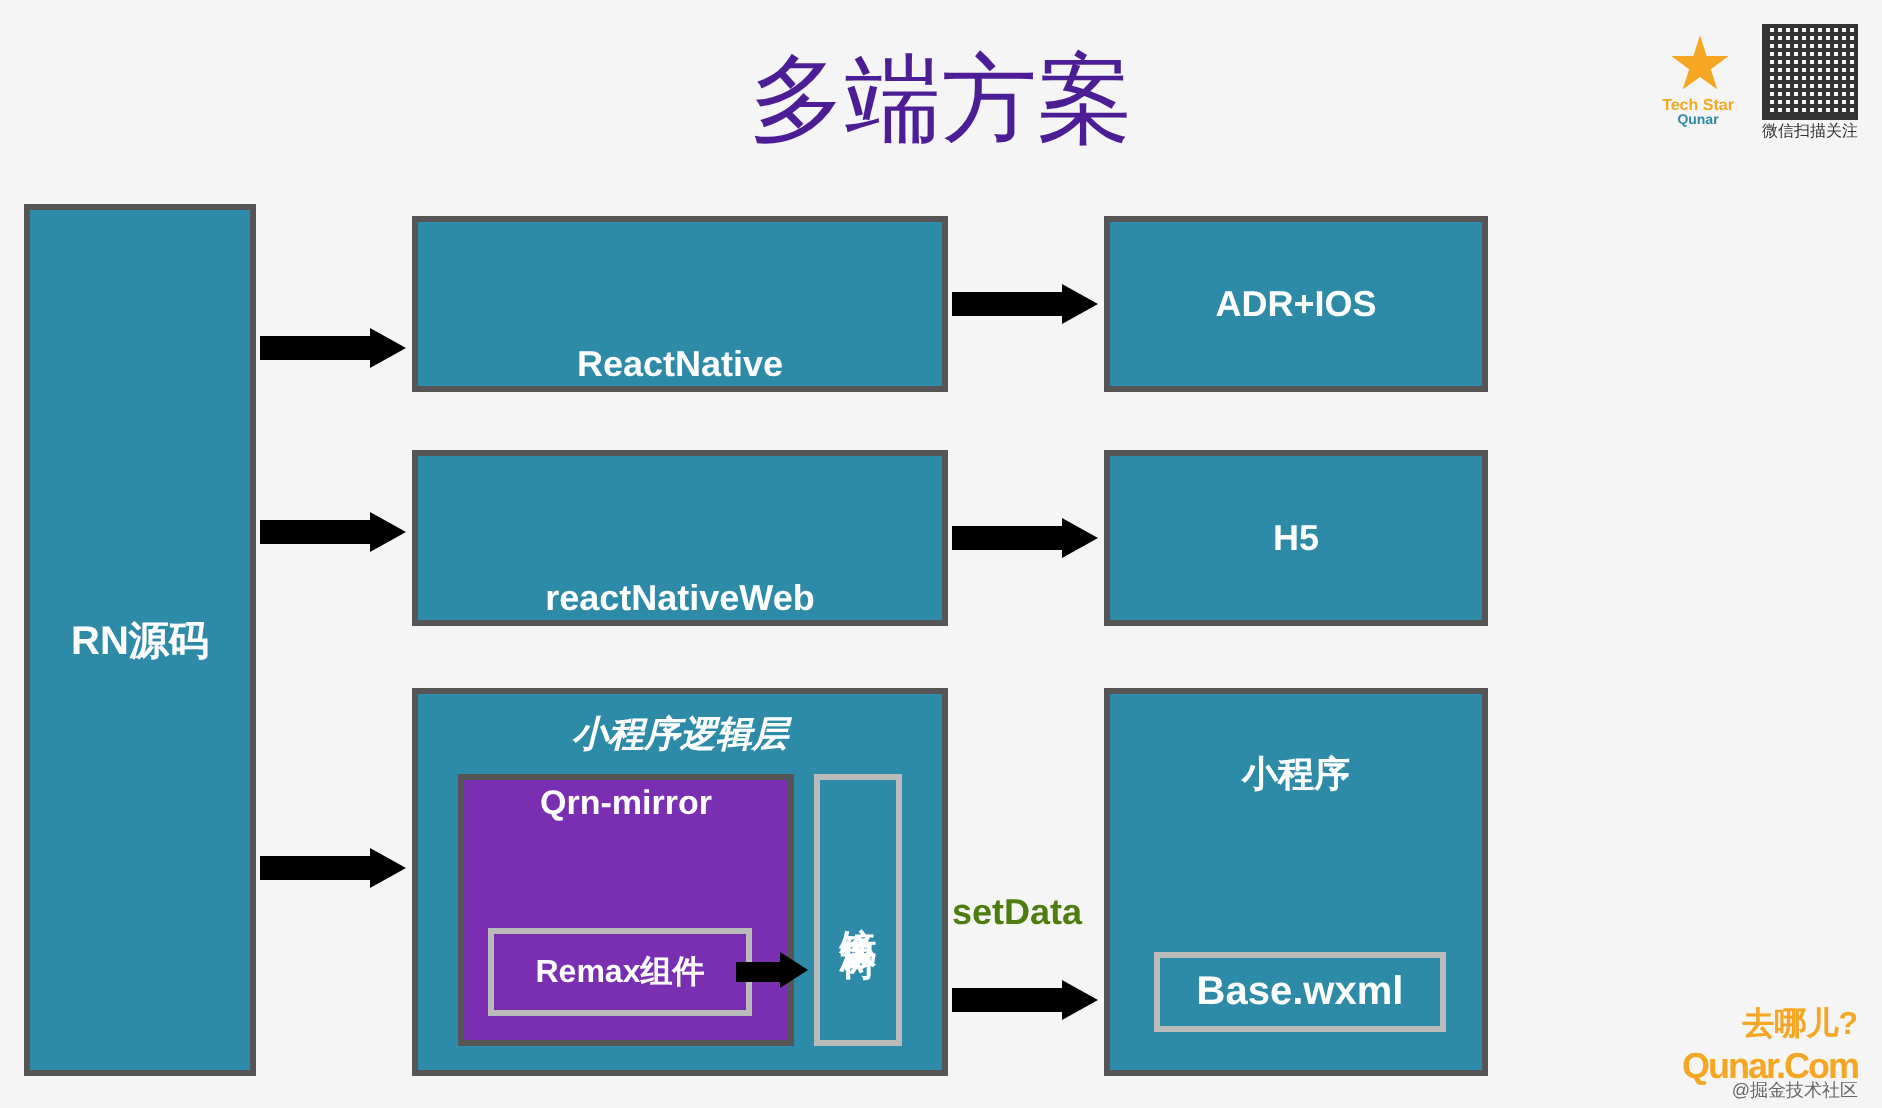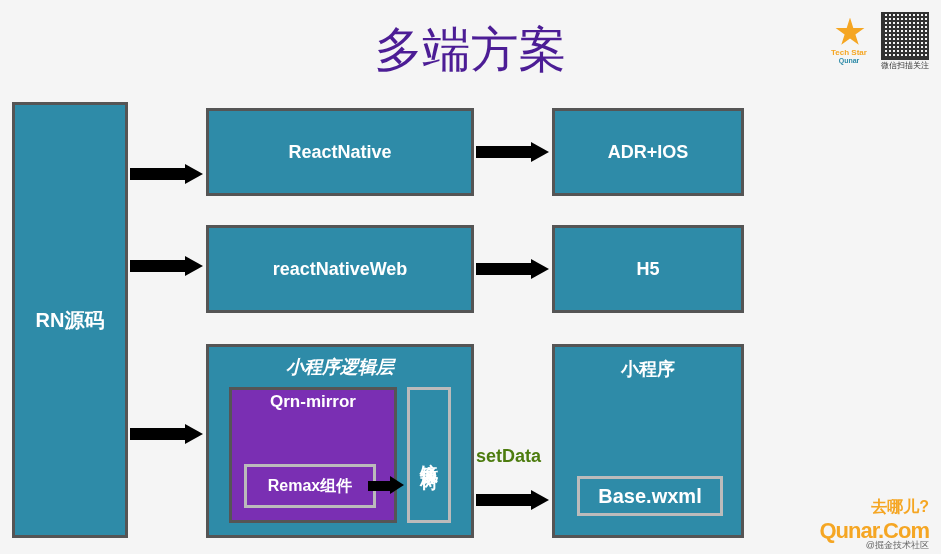--- a/index.html
+++ b/index.html
@@ -36,20 +36,21 @@
       top: 102px;
       width: 116px;
       height: 436px;
       font-size: 20px;
     }
     .row-box {
       left: 206px;
       width: 268px;
       height: 88px;
       font-size: 18px;
+      align-items: flex-end;
     }
     .target-box {
       left: 552px;
       width: 192px;
       height: 88px;
       font-size: 18px;
     }
     .r1 { top: 108px; }
     .r2 { top: 225px; }
     .logic-box {
@@ -119,21 +120,21 @@
       top: 344px;
       width: 192px;
       height: 194px;
       display: block;
     }
     .mini-title {
       text-align: center;
       color: #fff;
       font-weight: bold;
       font-size: 18px;
-      padding-top: 10px;
+      padding-top: 28px;
     }
     .base-box {
       position: absolute;
       left: 22px;
       bottom: 19px;
       width: 146px;
       height: 40px;
       border: 3px solid #bbb;
       color: #fff;
       font-weight: bold;
@@ -215,21 +216,21 @@
       right: 12px;
       bottom: 10px;
       color: #f5a623;
       font-weight: bold;
     }
     .footer-logo .zh {
       font-size: 16px;
       text-align: right;
     }
     .footer-logo .en {
-      font-size: 22px;
+      font-size: 18px;
       letter-spacing: -1px;
     }
     .footer-text {
       position: absolute;
       right: 12px;
       bottom: 2px;
       font-size: 9px;
       color: #666;
     }
   </style>

